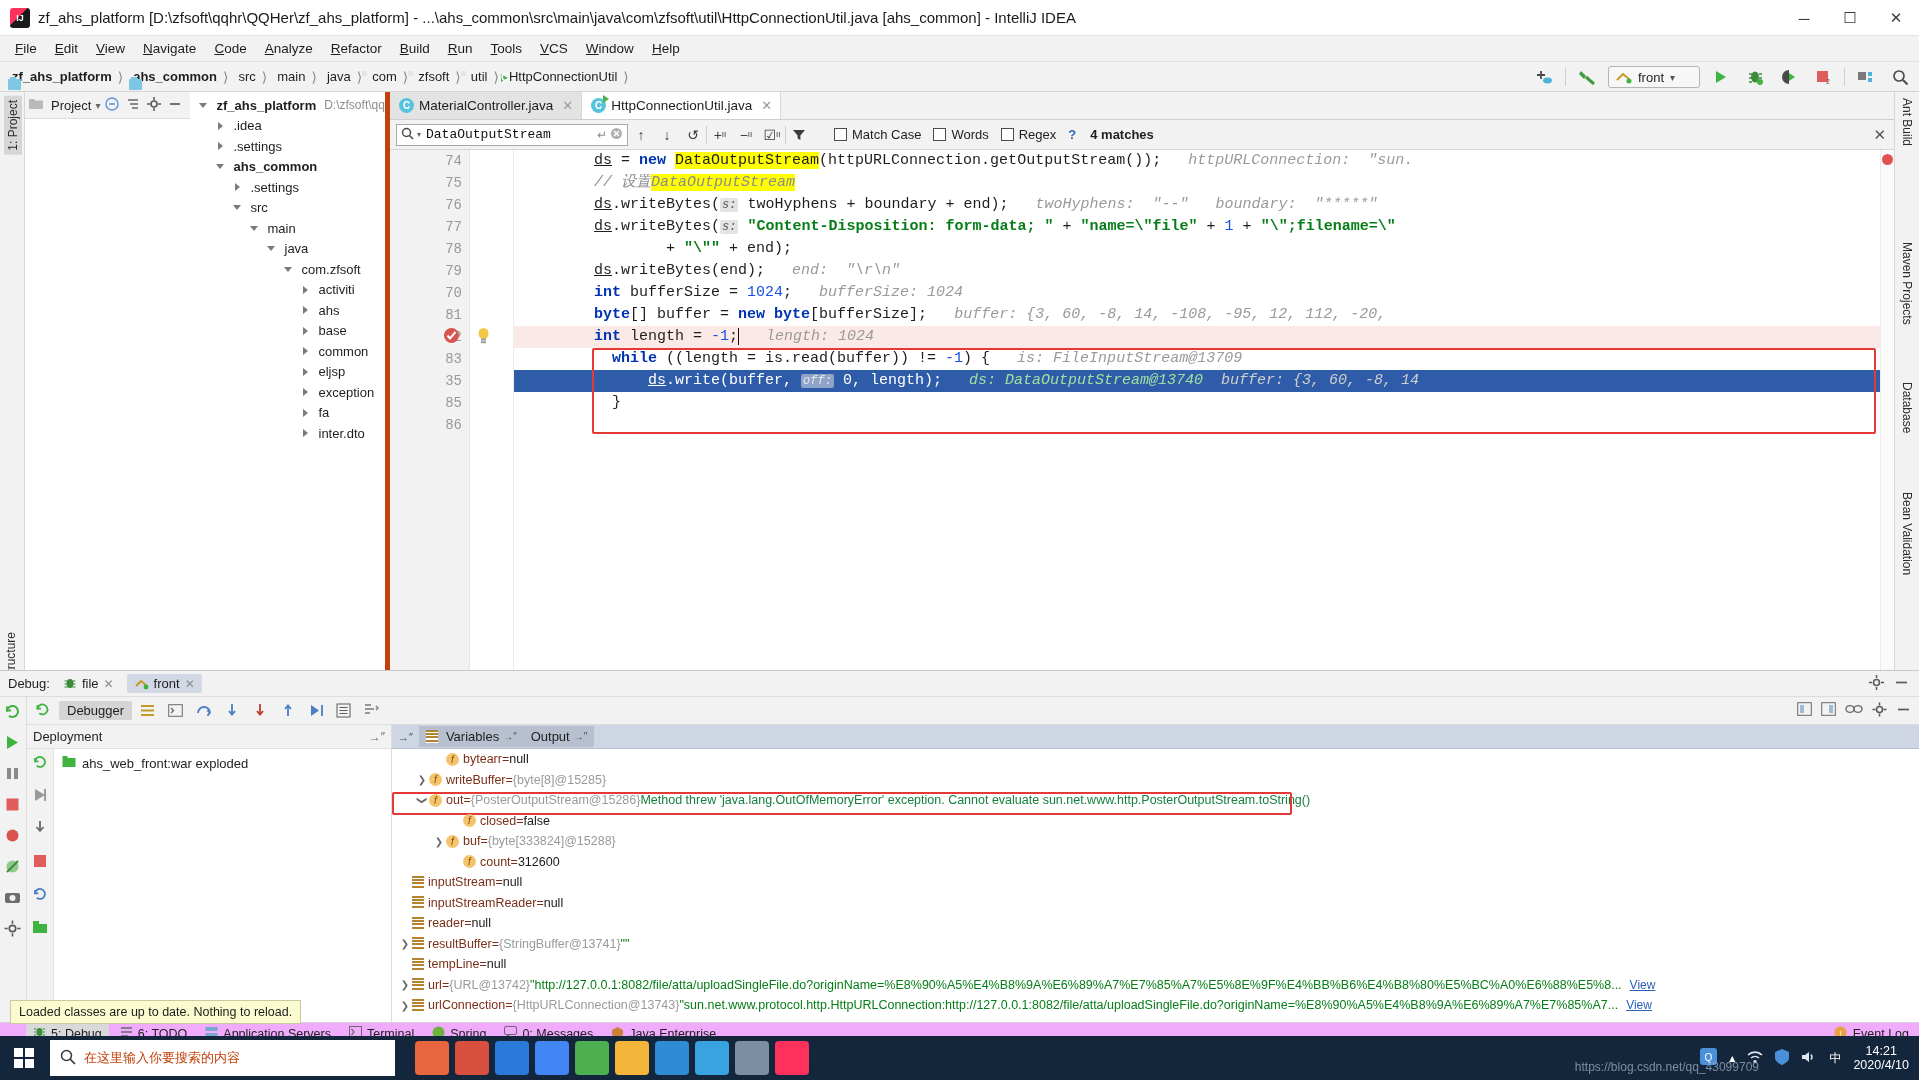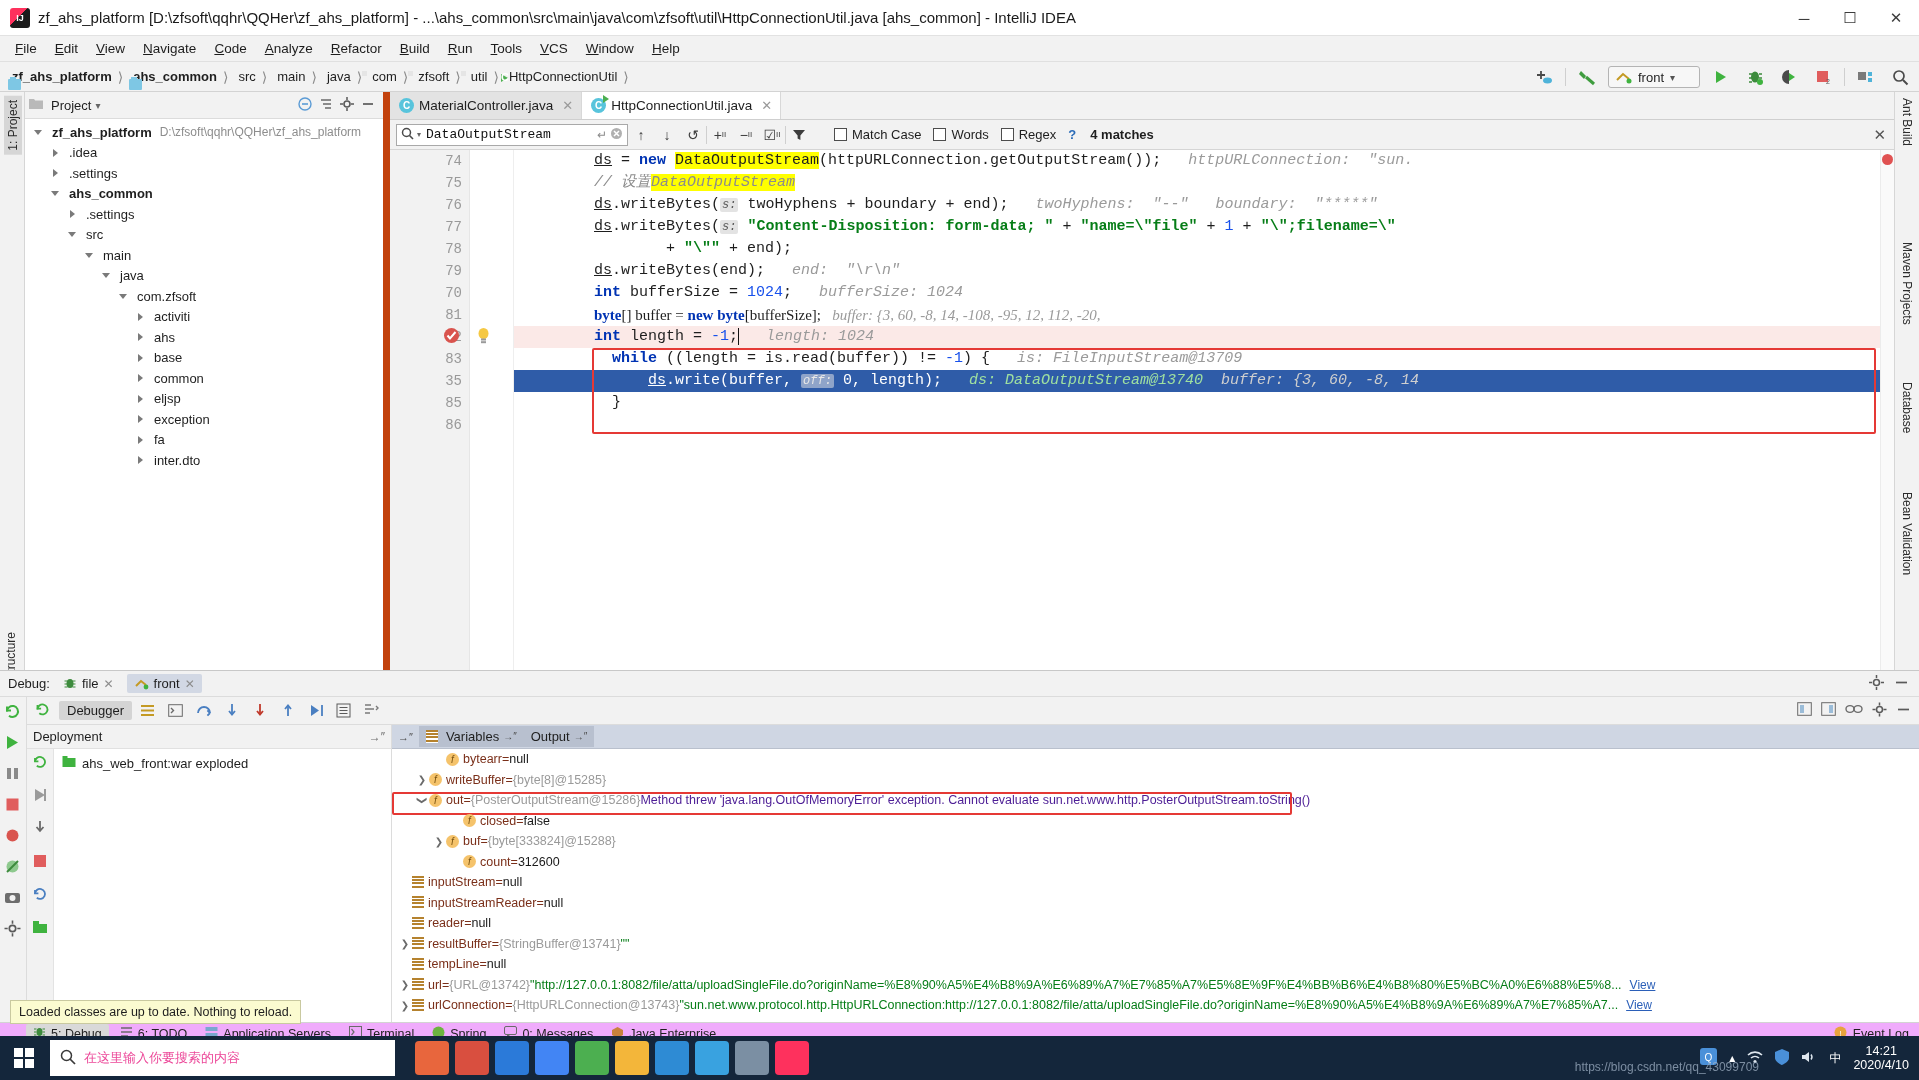--- a/index.html
+++ b/index.html
@@ -71,22 +71,22 @@
   
   #main { display:flex; height:calc(1080px - 36px - 26px - 30px); position:relative; }
 
   
   .rail { width:25px; background:#f2f2f2; border-right:1px solid #d6d6d6; position:relative; flex:0 0 25px;}
   .rail .vtab { position:absolute; writing-mode:vertical-rl; transform:rotate(180deg);
                 font-size:12px; color:#2b2b2b; white-space:nowrap; left:4px; }
   .rail .vtab.sel { background:#d6d6d6; padding:4px 2px; }
 
   
-  #project-tw { width:365px; background:#ffffff; border-right:7px solid #c2410c;
-                display:flex; flex-direction:column; flex:0 0 365px; }
+  #project-tw { width:365px; background:#ffffff; border-right:5px solid #c2410c;
+                display:flex; flex-direction:row; flex:0 0 365px; }
   #project-head { height:27px; background:#f2f2f2; display:flex; align-items:center;
                   padding:0 4px; border-bottom:1px solid #dcdcdc; gap:4px; }
   #project-head .ph-title { font-size:13px; margin-left:4px; }
   #project-head .ph-right { margin-left:auto; display:flex; align-items:center; gap:7px; padding-right:4px;}
   #tree { flex:1; overflow:hidden; padding-top:3px; background:#fff; }
   .trow { height:20.5px; display:flex; align-items:center; font-size:13px; white-space:nowrap; }
   .arrow { width:11px; height:11px; position:relative; margin-right:3px; flex:0 0 11px;}
   .arrow.r:after{ content:""; position:absolute; left:3px; top:1.5px; width:0;height:0;
                   border-left:5px solid #7a7a7a; border-top:4px solid transparent; border-bottom:4px solid transparent;}
   .arrow.d:after{ content:""; position:absolute; left:1px; top:3px; width:0;height:0;
@@ -207,21 +207,21 @@
   .vrow { height:20.5px; display:flex; align-items:center; font-size:12.5px; white-space:nowrap; color:#7a2f19;}
   .vrow .varr { width:14px; text-align:center; color:#6b6b6b; font-size:10px; flex:0 0 14px;}
   .fic { width:13px;height:13px;border-radius:50%;background:#f5c36b; position:relative; margin-right:4px; flex:0 0 13px;}
   .fic:after{content:"f";position:absolute;inset:0;display:flex;align-items:center;justify-content:center;
              font-size:10px;color:#7a5312;font-style:italic;}
   .lic { width:12px;height:13px;margin-right:4px;flex:0 0 12px;
          background:repeating-linear-gradient(#b5822e 0 2px,#fff 2px 3.2px); }
   .vname { color:#7a2f19; }
   .vval  { color:#1a1a1a; }
   .vref  { color:#9a9a9a; }
-  .verr  { color:#4c1d95; }
+  .verr  { color:#15803d; }
   .vstr  { color:#067d17; }
   .vlink { color:#2b5fb8; text-decoration:underline; margin-left:8px; font-size:12px;}
   .redbox { position:absolute; border:2px solid #e53935; border-radius:2px; pointer-events:none;}
 
   
   #tooltip-note { position:absolute; left:10px; bottom:56px; background:#fbfbd0; border:1px solid #c9c9a0;
                   font-size:12.5px; padding:4px 8px; z-index:40;}
   #bottom-tabs { position:absolute; left:0; right:0; bottom:36px; height:22px; background:#f0abfc;
                  border-top:1px solid #d3d3d3; display:flex; align-items:center; gap:4px; padding-left:26px;}
   #bottom-tabs .bt { display:flex; align-items:center; gap:5px; font-size:12.5px; padding:2px 7px;}
@@ -232,21 +232,21 @@
   #statusbar .sright { margin-left:auto; display:flex;align-items:center;gap:12px;padding-right:12px;}
 
   
   #taskbar { position:absolute; left:0; right:0; bottom:0; height:44px; background:#1b2838cc;
              background:#14263b; display:flex; align-items:center; }
   #start { width:48px; height:44px; display:flex; align-items:center; justify-content:center;}
   #start .sq { width:9px;height:9px;background:#fff;}
   #start .grid{ display:grid; grid-template-columns:9px 9px; grid-template-rows:9px 9px; gap:2px;}
   #searchbox { width:345px; height:36px; background:#ffffff; display:flex; align-items:center;
                gap:8px; padding:0 10px; margin-left:2px; }
-  #searchbox .stext { font-size:13px; color:#ec4899;}
+  #searchbox .stext { font-size:13px; color:#c2410c;}
   #tasks { display:flex; align-items:center; gap:6px; margin-left:20px;}
   .tki { width:34px;height:34px;border-radius:4px; display:flex;align-items:center;justify-content:center;
          font-size:13px; color:#fff;}
   #tray { margin-left:auto; display:flex; align-items:center; gap:12px; padding-right:10px; color:#fff; font-size:12px;}
   #clock { text-align:center; line-height:1.15; font-size:12.5px; color:#fff;}
   #wm-note { position:absolute; right:160px; bottom:6px; color:#9fb0c4; font-size:12px; opacity:.75;}
 </style>
 </head>
 <body>
 
@@ -607,21 +607,21 @@
         </div>
       </div>
       <div id="codearea">
           <div class="cline" style="padding-left: 80px;"><span class="field">ds</span> = <span class="kw">new</span> <span class="hl">DataOutputStream</span>(httpURLConnection.getOutputStream());   <span class="hint">httpURLConnection:  "sun.</span></div>
           <div class="cline" style="padding-left: 80px;"><span class="cmt">// 设置</span><span class="cmt hl">DataOutputStream</span></div>
           <div class="cline" style="padding-left: 80px;"><span class="field">ds</span>.writeBytes(<span class="param-chip">s:</span> twoHyphens + boundary + end);   <span class="hint">twoHyphens:  "--"   boundary:  "*****"</span></div>
           <div class="cline" style="padding-left: 80px;"><span class="field">ds</span>.writeBytes(<span class="param-chip">s:</span> <span class="str">"Content-Disposition: form-data; "</span> + <span class="str">"name=\"file"</span> + <span class="num">1</span> + <span class="str">"\";filename=\"</span></div>
           <div class="cline" style="padding-left: 80px;">        + <span class="str">"\""</span> + end);</div>
           <div class="cline" style="padding-left: 80px;"><span class="field">ds</span>.writeBytes(end);   <span class="hint">end:  "\r\n"</span></div>
           <div class="cline" style="padding-left: 80px;"><span class="kw">int</span> bufferSize = <span class="num">1024</span>;   <span class="hint">bufferSize: 1024</span></div>
-          <div class="cline" style="padding-left: 80px; font-family: Liberation Serif, serif;"><span class="kw">byte</span>[] buffer = <span class="kw">new</span> <span class="kw">byte</span>[bufferSize];   <span class="hint">buffer: {3, 60, -8, 14, -108, -95, 12, 112, -20,</span></div>
+          <div class="cline" style="padding-left: 80px;"><span class="kw">byte</span>[] buffer = <span class="kw">new</span> <span class="kw">byte</span>[bufferSize];   <span class="hint">buffer: {3, 60, -8, 14, -108, -95, 12, 112, -20,</span></div>
           <div class="cline" style="padding-left: 80px; background: rgb(251, 233, 231);"><span class="kw">int</span> length = <span class="num">-1</span>;<span style="border-left:1.5px solid #111"></span>   <span class="hint">length: 1024</span></div>
           <div class="cline" style="padding-left: 80px;">  <span class="kw">while</span> ((length = is.read(buffer)) != <span class="num">-1</span>) {   <span class="hint">is: FileInputStream@13709</span></div>
           <div class="cline" style="padding-left: 80px; background: rgb(47, 92, 168);">      <span class="field" style="color:#fff">ds</span><span style="color:#fff">.write(buffer, </span><span class="param-chip" style="background:#8fa4c9;color:#e8e8e8">off:</span><span style="color:#fff"> 0, length);</span>   <span class="hint" style="color:#9fe0a0">ds: DataOutputStream@13740</span>  <span class="hint" style="color:#cfcfcf">buffer: {3, 60, -8, 14</span></div>
           <div class="cline" style="padding-left: 80px;">  }</div>
           <div class="cline" style="padding-left: 80px;"></div>
           <div class="redbox" style="left: 78px; top: 198px; right: 18px; height: 86px;"></div>
           <div style="position: absolute; left: 0px; top: 220px; width: 78px; height: 22px; background: rgb(47, 92, 168);"></div>
         </div>
       <div id="scroll-right">
         <div id="err-mark"></div>

